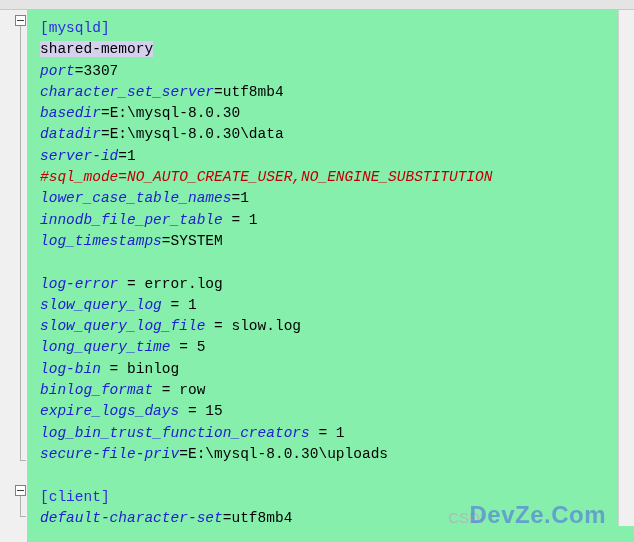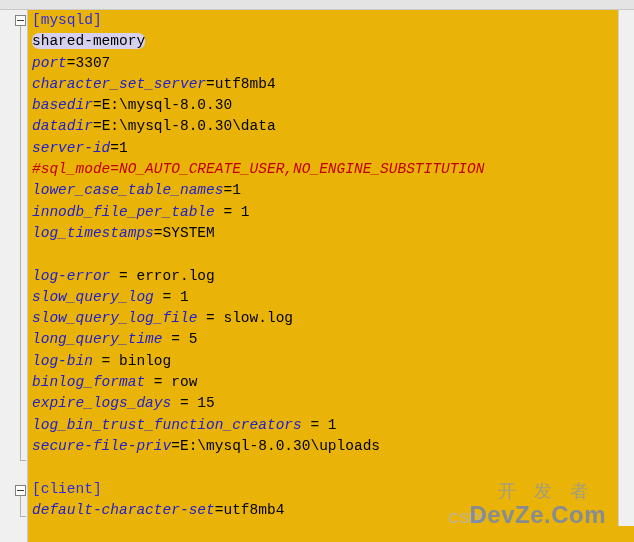--- a/index.html
+++ b/index.html
@@ -50,36 +50,35 @@
   }
   .fold-end {
     position: absolute;
     left: 20px;
     height: 1px;
     width: 6px;
     background: #b0b0b0;
   }
   .code {
     flex: 1;
-    background: #eab308;
-    padding: 0;
+    background: #86efac;
+    padding: 8px;
     line-height: 21.3px;
     white-space: pre;
     position: relative;
     overflow: hidden;
   }
   .line {
     height: 21.3px;
     padding-left: 4px;
     white-space: pre;
   }
   .selected-bg {
     background: #d4d0ee;
     display: inline;
-    border-radius: 7px;
   }
   .section { color: #2c2ce0; }
   .key-ital { color: #2020cf; font-style: italic; }
   .plain { color: #000000; }
   .comment { color: #c00000; font-style: italic; margin-top: 40px; }
   .scroll-v {
     position: absolute;
     right: 0;
     top: 10px;
     bottom: 16px;
@@ -143,16 +142,15 @@
     <div class="fold-line" style="top:486px; height:20px;"></div>
     <div class="fold-end" style="top:506px;"></div>
   </div>
 
   <div class="code" id="code" style="margin-top:10px;"><div class="line"><span class="section">[mysqld]</span></div><div class="line"><span class="selected-bg plain">shared-memory</span></div><div class="line"><span class="key-ital">port</span><span class="plain">=</span><span class="plain">3307</span></div><div class="line"><span class="key-ital">character_set_server</span><span class="plain">=</span><span class="plain">utf8mb4</span></div><div class="line"><span class="key-ital">basedir</span><span class="plain">=</span><span class="plain">E:\mysql-8.0.30</span></div><div class="line"><span class="key-ital">datadir</span><span class="plain">=</span><span class="plain">E:\mysql-8.0.30\data</span></div><div class="line"><span class="key-ital">server-id</span><span class="plain">=</span><span class="plain">1</span></div><div class="line"><span class="comment">#sql_mode=NO_AUTO_CREATE_USER,NO_ENGINE_SUBSTITUTION</span></div><div class="line"><span class="key-ital">lower_case_table_names</span><span class="plain">=</span><span class="plain">1</span></div><div class="line"><span class="key-ital">innodb_file_per_table</span><span class="plain"> = </span><span class="plain">1</span></div><div class="line"><span class="key-ital">log_timestamps</span><span class="plain">=</span><span class="plain">SYSTEM</span></div><div class="line">&nbsp;</div><div class="line"><span class="key-ital">log-error</span><span class="plain"> = </span><span class="plain">error.log</span></div><div class="line"><span class="key-ital">slow_query_log</span><span class="plain"> = </span><span class="plain">1</span></div><div class="line"><span class="key-ital">slow_query_log_file</span><span class="plain"> = </span><span class="plain">slow.log</span></div><div class="line"><span class="key-ital">long_query_time</span><span class="plain"> = </span><span class="plain">5</span></div><div class="line"><span class="key-ital">log-bin</span><span class="plain"> = </span><span class="plain">binlog</span></div><div class="line"><span class="key-ital">binlog_format</span><span class="plain"> = </span><span class="plain">row</span></div><div class="line"><span class="key-ital">expire_logs_days</span><span class="plain"> = </span><span class="plain">15</span></div><div class="line"><span class="key-ital">log_bin_trust_function_creators</span><span class="plain"> = </span><span class="plain">1</span></div><div class="line"><span class="key-ital">secure-file-priv</span><span class="plain">=</span><span class="plain">E:\mysql-8.0.30\uploads</span></div><div class="line">&nbsp;</div><div class="line"><span class="section">[client]</span></div><div class="line"><span class="key-ital">default-character-set</span><span class="plain">=</span><span class="plain">utf8mb4</span></div></div>
 
   <div class="scroll-v"></div>
 
   <div class="wm-csdn">CSDI</div>
   <div class="watermark">
-    <div class="wm-cn">开发者</div>
     <div class="wm-en">DevZe.Com</div>
   </div>
 </div>
 
 </body></html>

